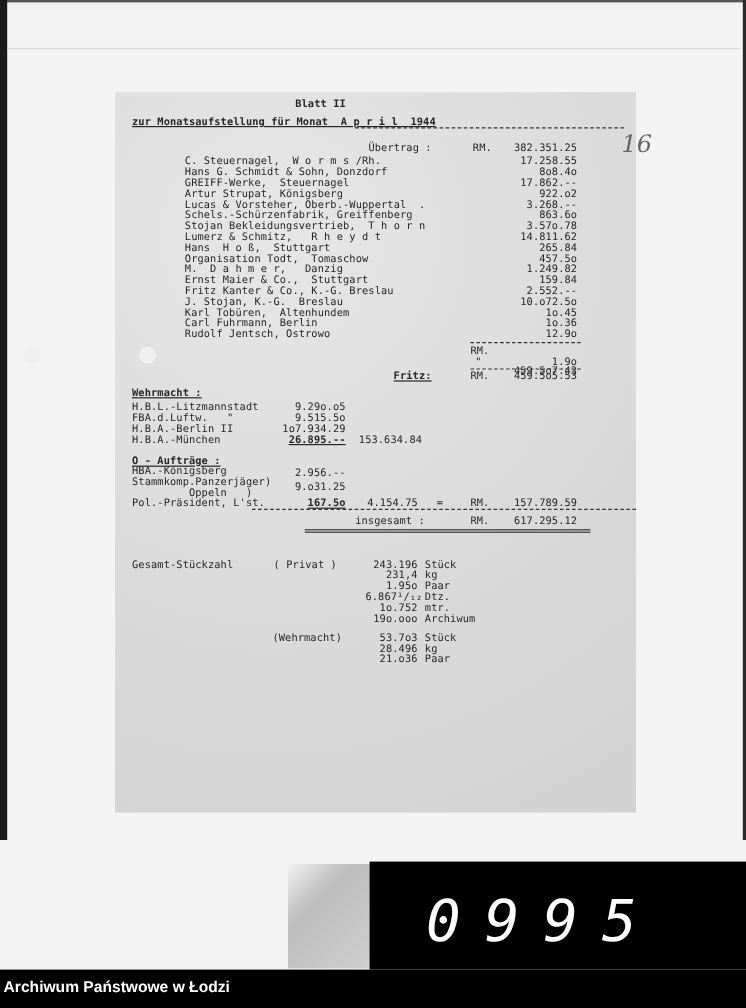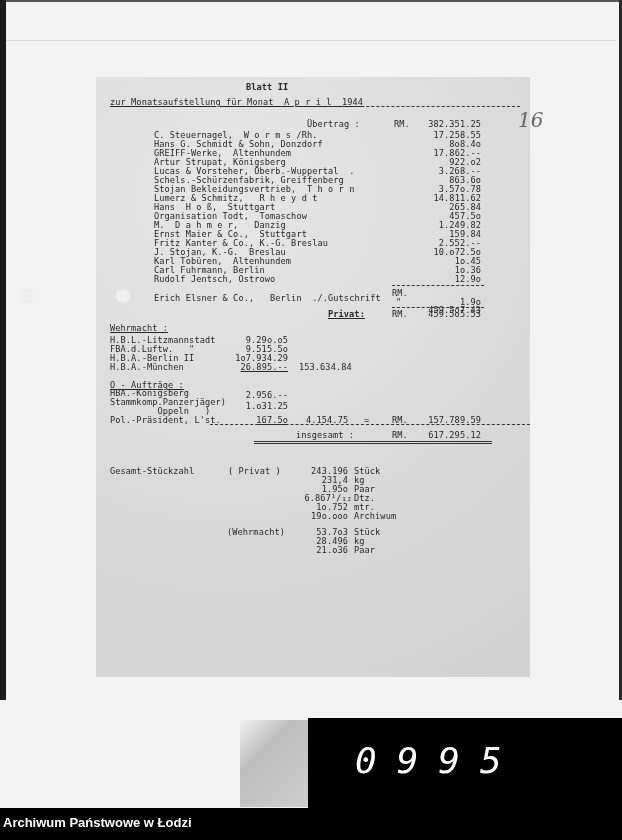--- a/index.html
+++ b/index.html
@@ -13,32 +13,32 @@
     .film-edge-top { position:absolute; left:0; top:0; width:622px; height:2px; background:#555; }
     .scan-line { position:absolute; left:6px; width:610px; height:1px; background:#d8d8d8; }
     .paper {
       position:absolute; left:96px; top:77px; width:434px; height:600px;
       background:#dcdcdc;
       background-image: radial-gradient(circle at 30% 20%, #e6e6e6 0%, #d9d9d9 60%, #d2d2d2 100%);
     }
     .t { position:absolute; font-size:8.6px; color:#262626; white-space:pre; line-height:10px; letter-spacing:0.1px; }
     .b { font-weight:bold; }
     .r { text-align:right; }
-    .u { text-decoration:underline; }
+    .u { text-decoration:underline;font-weight:bold; }
     .dash { position:absolute; border-top:1px dashed #333; height:0; }
     .dbl { position:absolute; border-top:3px double #333; height:0; }
     .handnum { position:absolute; font-family:"DejaVu Serif", serif; font-size:20px; color:#666; font-style:italic; }
     .shadow-block {
       position:absolute; left:240px; top:720px; width:70px; height:87px;
       background:linear-gradient(135deg, #f0f0f0 0%, #bdbdbd 35%, #cfcfcf 100%);
     }
     .counter-box { position:absolute; left:308px; top:718px; width:314px; height:90px; background:#000; }
     .counter-digits {
       position:absolute; left:355px; top:740px; font-family:"DejaVu Sans Mono", monospace;
-      font-size:36px; color:#fff; letter-spacing:20px; font-style:italic; font-weight:normal;
+      font-size:48px; color:#fff; letter-spacing:20px; font-style:italic; font-weight:normal;
     }
     .footer-bar { position:absolute; left:0; top:808px; width:622px; height:32px; background:#000; }
     .footer-text {
       position:absolute; left:3px; top:815px; font-family:"Liberation Sans", sans-serif;
       font-size:13px; color:#fff; font-weight:bold;
     }
     .hole { position:absolute; width:14px; height:14px; border-radius:50%; background:#efefef; }
   </style>
 </head>
 <body>
@@ -57,21 +57,21 @@
 
   <div class="t" style="left:211px;top:42px">Übertrag :</div>
   <div class="t" style="left:298px;top:42px">RM.</div>
   <div class="t r" style="left:300px;top:42px;width:85px">382.351.25</div>
 
   <div>
     <div class="t" style="left:58px;top:53px">C. Steuernagel,  W o r m s /Rh.</div>
     <div class="t r" style="left:300px;top:53px;width:85px">17.258.55</div>
     <div class="t" style="left:58px;top:62px">Hans G. Schmidt &amp; Sohn, Donzdorf</div>
     <div class="t r" style="left:300px;top:62px;width:85px">8o8.4o</div>
-    <div class="t" style="left:58px;top:71px">GREIFF-Werke,  Altenhundem</div>
+    <div class="t" style="left:58px;top:71px">GREIFF-Werke,  Steuernagel</div>
     <div class="t r" style="left:300px;top:71px;width:85px">17.862.--</div>
     <div class="t" style="left:58px;top:80px">Artur Strupat, Königsberg</div>
     <div class="t r" style="left:300px;top:80px;width:85px">922.o2</div>
     <div class="t" style="left:58px;top:89px">Lucas &amp; Vorsteher, Oberb.-Wuppertal  .</div>
     <div class="t r" style="left:300px;top:89px;width:85px">3.268.--</div>
     <div class="t" style="left:58px;top:98px">Schels.-Schürzenfabrik, Greiffenberg</div>
     <div class="t r" style="left:300px;top:98px;width:85px">863.6o</div>
     <div class="t" style="left:58px;top:107px">Stojan Bekleidungsvertrieb,  T h o r n</div>
     <div class="t r" style="left:300px;top:107px;width:85px">3.57o.78</div>
     <div class="t" style="left:58px;top:116px">Lumerz &amp; Schmitz,   R h e y d t</div>
@@ -94,46 +94,45 @@
     <div class="t r" style="left:300px;top:188px;width:85px">1o.36</div>
     <div class="t" style="left:58px;top:197px">Rudolf Jentsch, Ostrowo</div>
     <div class="t r" style="left:300px;top:197px;width:85px">12.9o</div>
   </div>
 
   <div class="dash" style="left:296px;top:208px;width:92px"></div>
 
   <div class="t" style="left:296px;top:211px">RM.</div>
   <div class="t r" style="left:300px;top:228px;width:85px">459.5o7.43</div>
   <div class="hole" style="left:-76px;top:212px;background:#efefef"></div>
-  <div class="t" style="left:58px;top:216px">Erich Elsner &amp; Co.,   Berlin  ./.Gutschrift</div>
   <div class="t" style="left:300px;top:220px">"</div>
   <div class="t r" style="left:300px;top:220px;width:85px">1.9o</div>
   <div class="dash" style="left:296px;top:230px;width:92px"></div>
 
-  <div class="t b u" style="left:232px;top:232px">Privat:</div>
+  <div class="t b u" style="left:232px;top:232px">Fritz:</div>
   <div class="t" style="left:296px;top:232px">RM.</div>
   <div class="t r" style="left:300px;top:232px;width:85px">459.5o5.53</div>
 
   <div class="t u" style="left:14px;top:246px">Wehrmacht :</div>
   <div class="t" style="left:14px;top:258px">H.B.L.-Litzmannstadt</div>
   <div class="t r" style="left:110px;top:258px;width:82px">9.29o.o5</div>
   <div class="t" style="left:14px;top:267px">FBA.d.Luftw.   "</div>
   <div class="t r" style="left:110px;top:267px;width:82px">9.515.5o</div>
   <div class="t" style="left:14px;top:276px">H.B.A.-Berlin II</div>
   <div class="t r" style="left:110px;top:276px;width:82px">1o7.934.29</div>
   <div class="t" style="left:14px;top:285px">H.B.A.-München</div>
   <div class="t r u" style="left:110px;top:285px;width:82px">26.895.--</div>
   <div class="t" style="left:203px;top:285px">153.634.84</div>
 
   <div class="t u" style="left:14px;top:303px">O - Aufträge :</div>
   <div class="t" style="left:14px;top:311px">HBA.-Königsberg</div>
   <div class="t r" style="left:110px;top:313px;width:82px">2.956.--</div>
   <div class="t" style="left:14px;top:320px">Stammkomp.Panzerjäger)</div>
   <div class="t" style="left:14px;top:329px">         Oppeln   )</div>
-  <div class="t r" style="left:110px;top:324px;width:82px">1.o31.25</div>
+  <div class="t r" style="left:110px;top:324px;width:82px">9.o31.25</div>
   <div class="t" style="left:14px;top:338px">Pol.-Präsident, L'st.</div>
   <div class="t r u" style="left:110px;top:338px;width:82px">167.5o</div>
   <div class="dash" style="left:114px;top:347px;width:320px"></div>
   <div class="t" style="left:210px;top:338px">4.154.75</div>
   <div class="t" style="left:268px;top:338px">=</div>
   <div class="t" style="left:296px;top:338px">RM.</div>
   <div class="t r" style="left:300px;top:338px;width:85px">157.789.59</div>
 
   <div class="t" style="left:200px;top:353px">insgesamt :</div>
   <div class="t" style="left:296px;top:353px">RM.</div>

